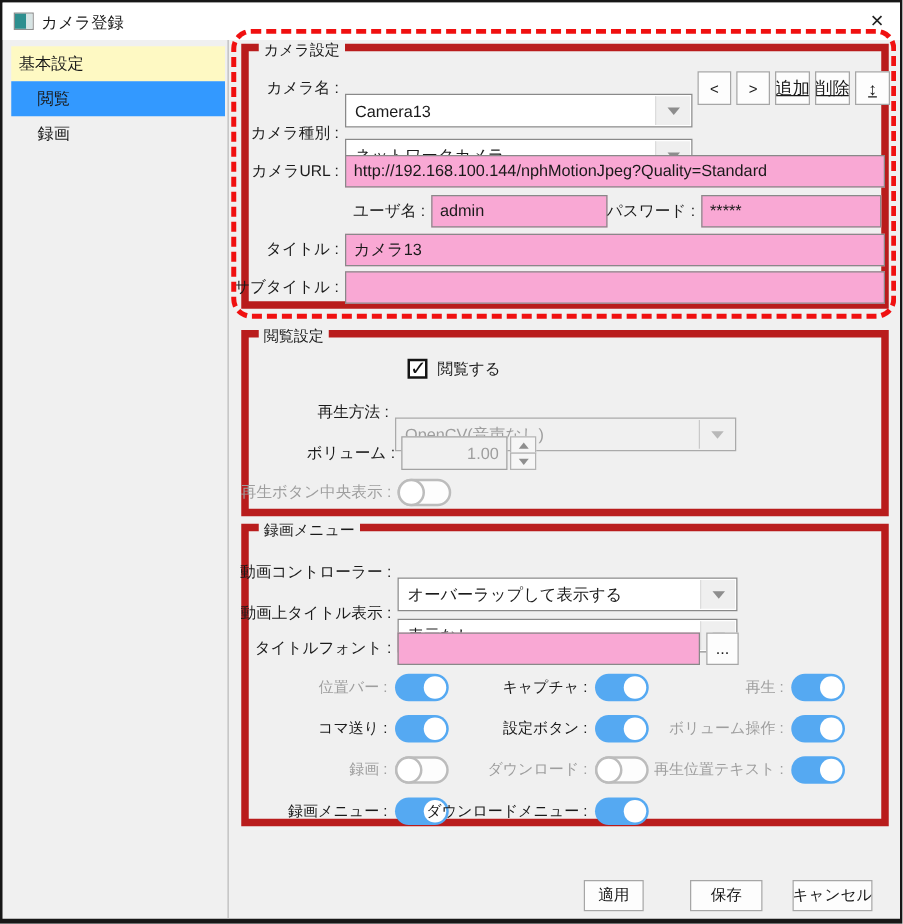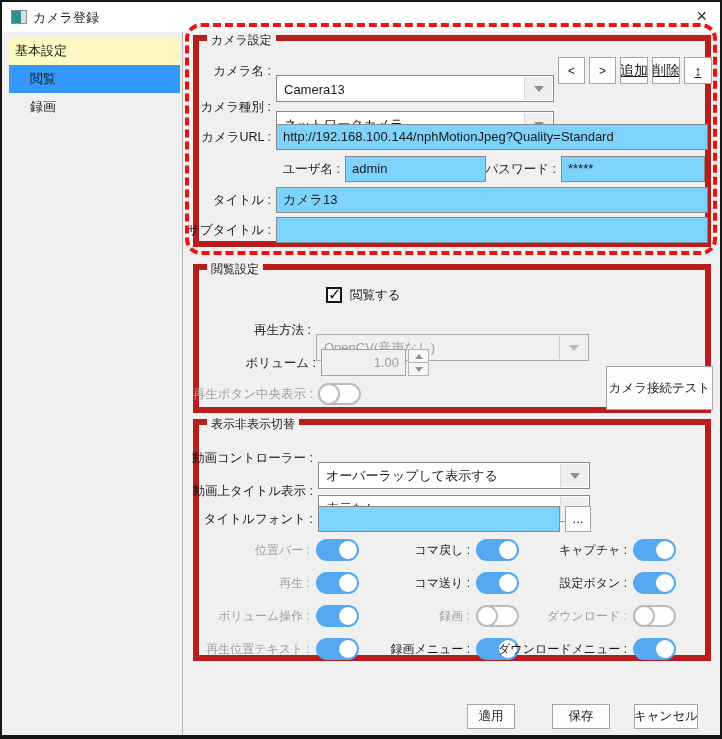--- a/index.html
+++ b/index.html
@@ -34,21 +34,21 @@
   .gb1{left:191px;top:33px;width:518px;height:212px;}
   .gb2{left:191px;top:262px;width:518px;height:149px;}
   .gb3{left:191px;top:417px;width:518px;height:242px;}
   
   .row{position:absolute;left:0;display:flex;align-items:center;height:27px;}
   .rlabel{position:relative;height:100%;flex:none;}
   .rlabel>span{position:absolute;right:5px;top:50%;transform:translateY(-50%);
     white-space:nowrap;font-size:12.5px;}
   .rlabel>span.dim{color:#9e9e9e;}
   
-  .tinput{height:26px;background:#7dd3fc;border:1px solid #898989;font-size:13px;padding:0 6px;
+  .tinput{height:26px;background:#f9a8d4;border:1px solid #898989;font-size:13px;padding:0 6px;
     font-family:"Liberation Sans","DejaVu Sans",sans-serif;color:#1a1a1a;outline:none;}
   .combo{position:relative;height:27px;background:#fff;border:1px solid #898989;cursor:pointer;margin-top:36px;}
   .combo-text{position:absolute;left:7px;top:50%;transform:translateY(-50%);font-size:13px;white-space:nowrap;}
   .arrow-zone{position:absolute;right:1px;top:1px;bottom:1px;width:28px;background:#efefef;
     border-left:1px solid #dcdcdc;display:flex;align-items:center;justify-content:center;}
   .tri{width:0;height:0;border-left:5px solid transparent;border-right:5px solid transparent;
     border-top:6px solid #8d8d8d;}
   .combo.disabled{background:#f0f0f0;border-color:#aaaaaa;cursor:default;}
   .combo.disabled .combo-text{color:#9e9e9e;}
   .combo.disabled .arrow-zone{background:transparent;border-left-color:#c9c9c9;}
@@ -211,25 +211,24 @@
 
     <div class="row" style="top:113px;height:22px;">
       <span class="rlabel" style="width:119px;">
           <span class="dim">再生ボタン中央表示 :</span>
         </span>
       <span class="switch off">
           <span class="knob"></span>
         </span>
     </div>
 
-    <button class="btn test-btn">カメラ接続テスト</button>
   </div>
 
   <div class="groupbox gb3">
-    <span class="legend">表示非表示切替</span>
+    <span class="legend">録画メニュー</span>
 
     <div class="row" style="top:19px;">
       <span class="rlabel" style="width:119px;">
           <span>動画コントローラー :</span>
         </span>
       <div class="combo" style="width:272px;">
         <span class="combo-text">オーバーラップして表示する</span>
         <span class="arrow-zone">
             <span class="tri"></span>
           </span>
@@ -257,26 +256,20 @@
     </div>
 
     <div class="toggle-grid">
       <div class="toggle-cell">
         <span class="toggle-label dim">位置バー :</span>
         <span class="switch on">
             <span class="knob"></span>
           </span>
       </div>
       <div class="toggle-cell">
-        <span class="toggle-label">コマ戻し :</span>
-        <span class="switch on">
-            <span class="knob"></span>
-          </span>
-      </div>
-      <div class="toggle-cell">
         <span class="toggle-label">キャプチャ :</span>
         <span class="switch on">
             <span class="knob"></span>
           </span>
       </div>
       <div class="toggle-cell">
         <span class="toggle-label dim">再生 :</span>
         <span class="switch on">
             <span class="knob"></span>
           </span>

